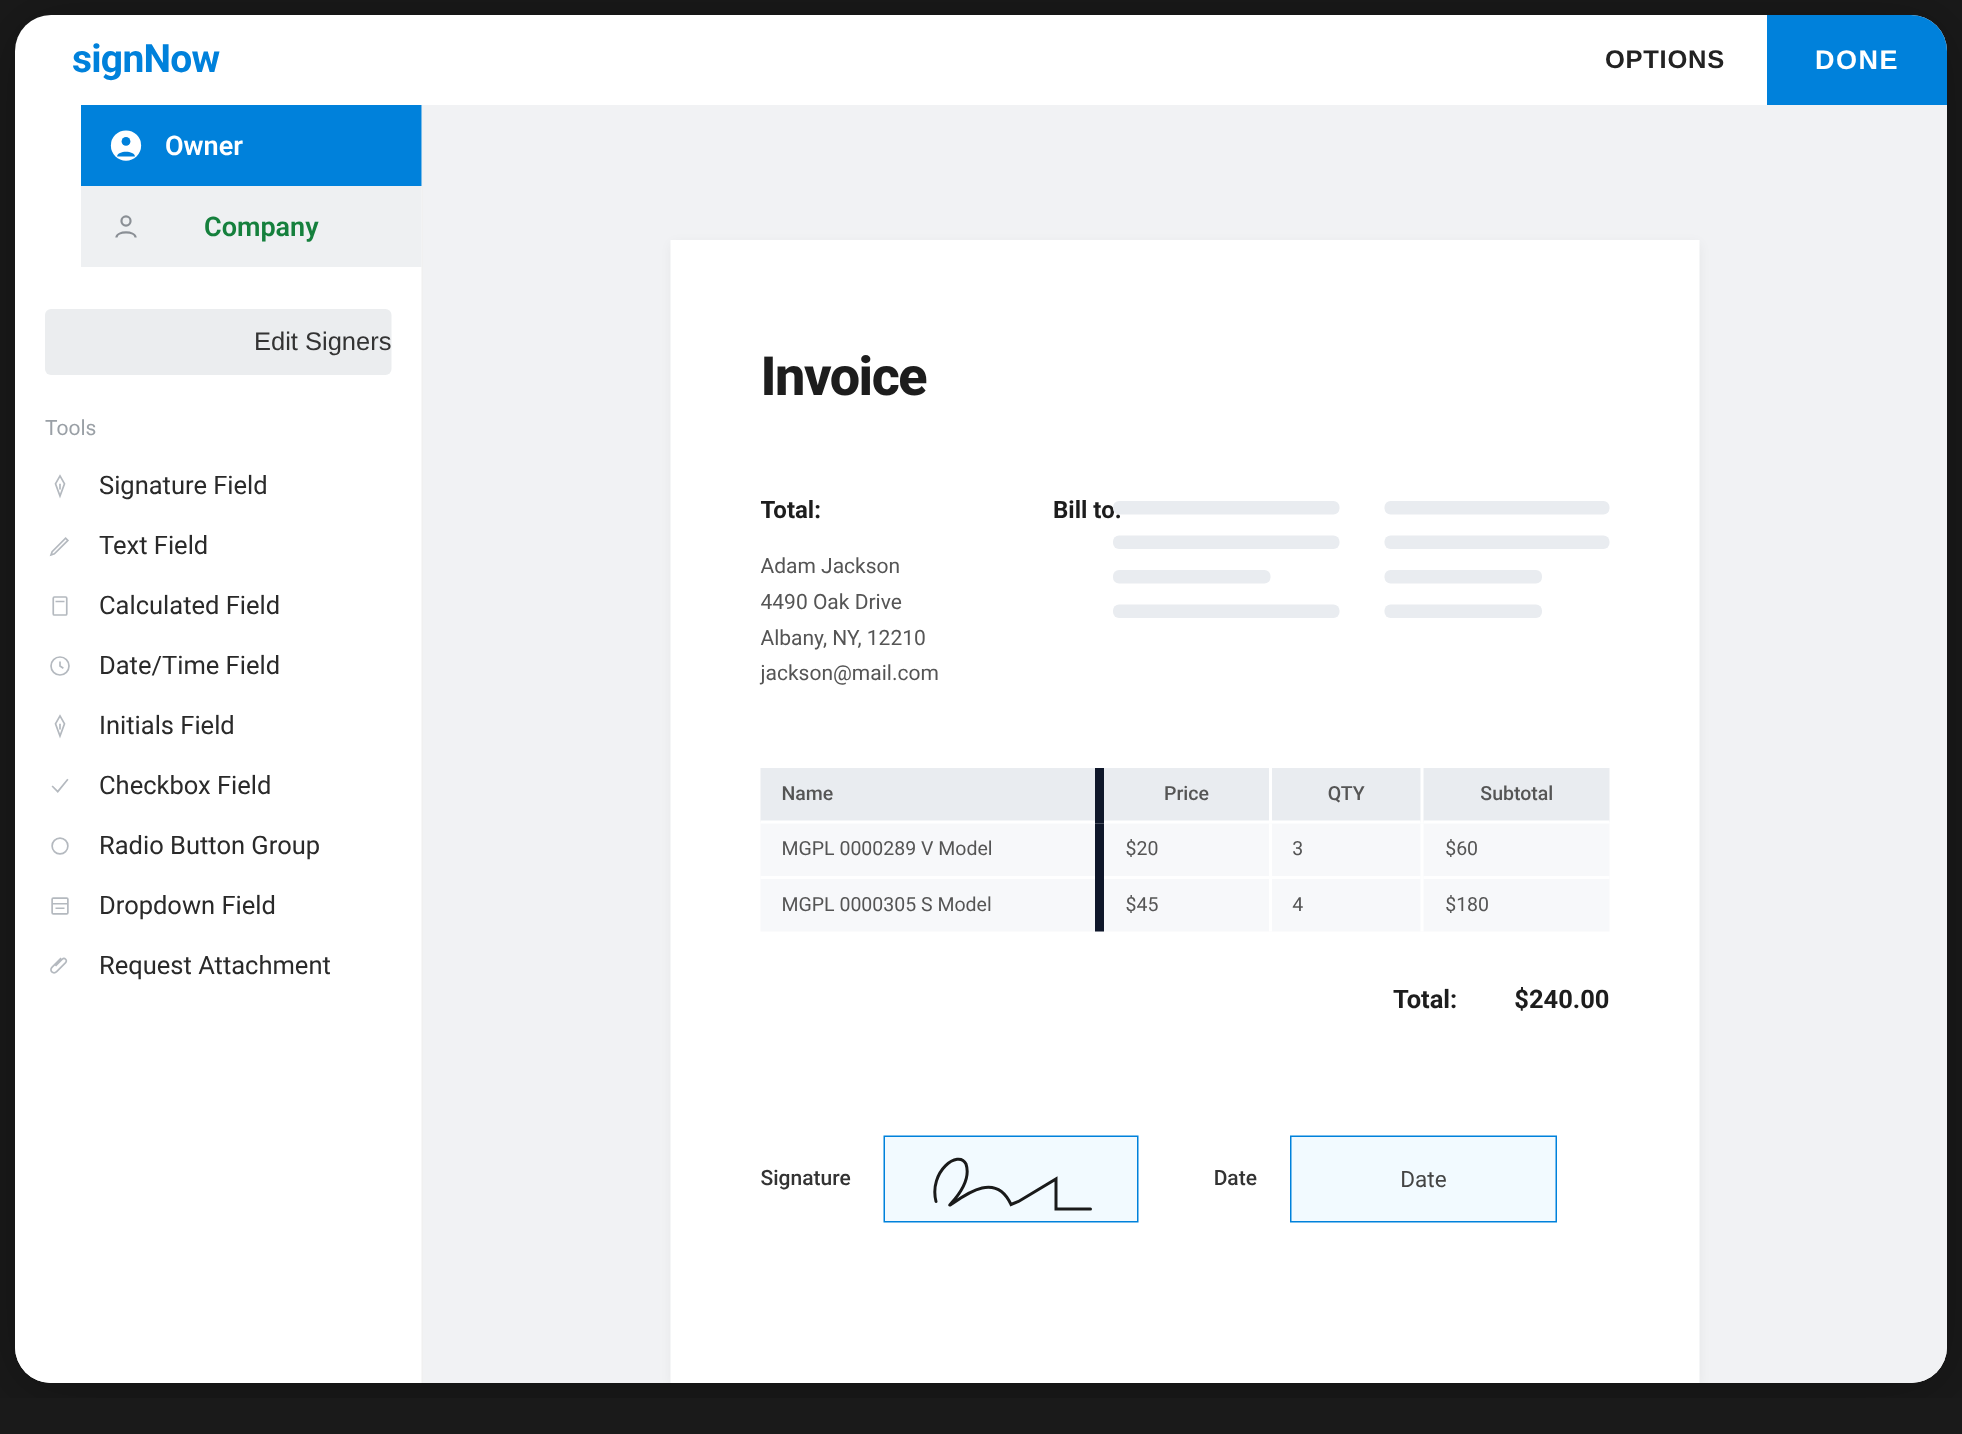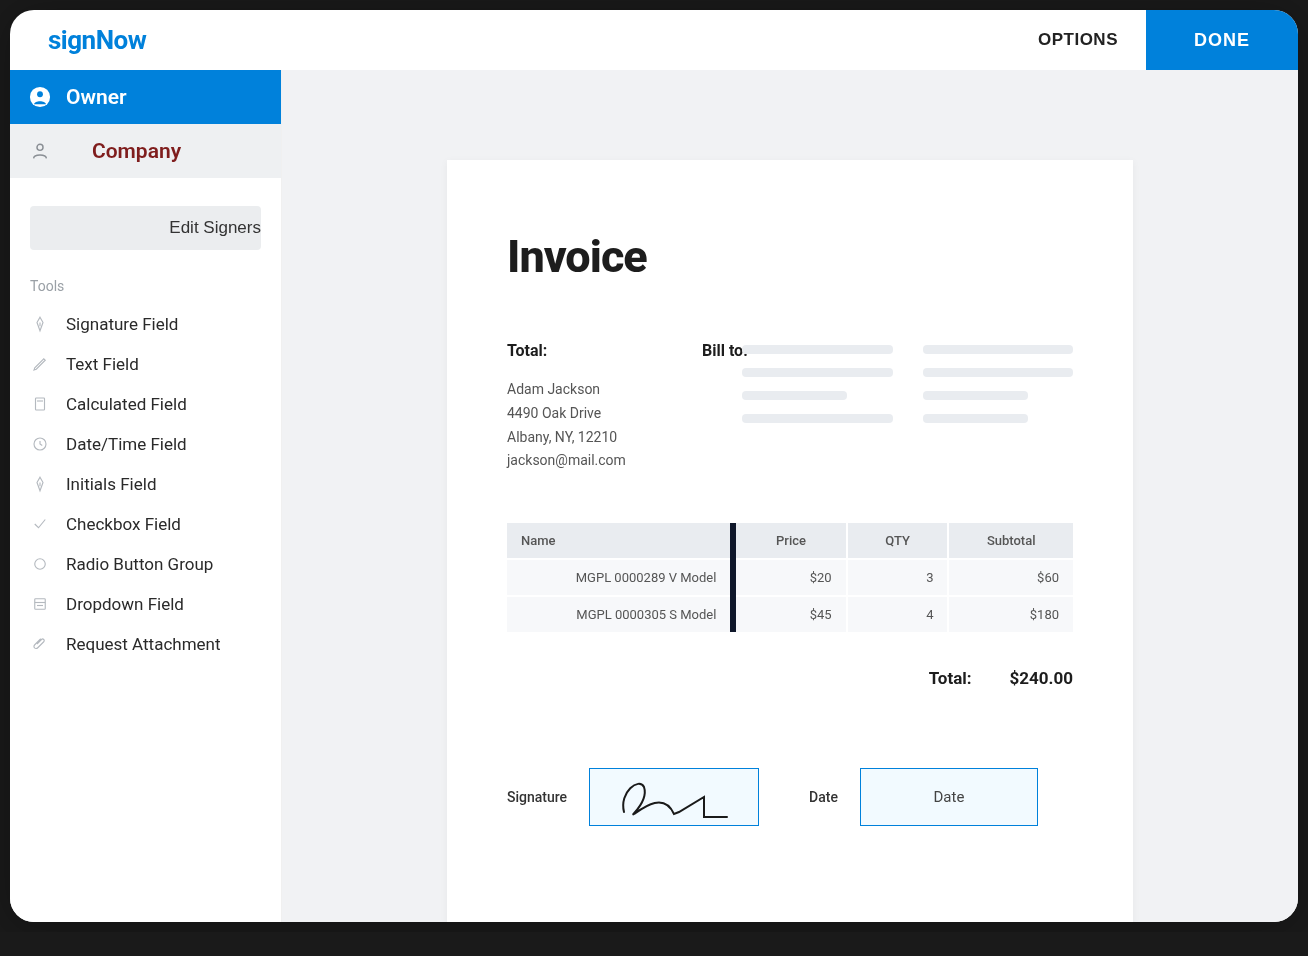--- a/index.html
+++ b/index.html
@@ -2,48 +2,48 @@
 <html><head>
 <meta charset="utf-8">
 <style>
 * { margin: 0; padding: 0; box-sizing: border-box; }
 body { font-family: -apple-system, BlinkMacSystemFont, "Segoe UI", Roboto, Helvetica, Arial, sans-serif; background: #1a1a1a; padding: 10px; }
 .app-window { width: 1288px; height: 912px; margin: 0 auto; background: #fff; border-radius: 24px; overflow: hidden; display: flex; flex-direction: column; box-shadow: 0 4px 40px rgba(0,0,0,0.3); }
 .header { height: 60px; display: flex; align-items: center; justify-content: space-between; }
 .logo { padding-left: 38px; color: #0081db; font-weight: 700; font-size: 26px; letter-spacing: -0.5px; }
 .header-right { display: flex; align-items: stretch; height: 100%; }
 .options-btn { padding: 0 28px; background: #fff; border: none; font-size: 17px; font-weight: 600; color: #222; letter-spacing: 0.5px; cursor: pointer; }
-.done-btn { padding: 0 48px; background: #0081db; color: #fff; border: none; font-size: 18px; font-weight: 700; letter-spacing: 1px; cursor: pointer; }
+.done-btn { padding: 0 32px; background: #0081db; color: #fff; border: none; font-size: 18px; font-weight: 700; letter-spacing: 1px; cursor: pointer; }
 .body { flex: 1; display: flex; overflow: hidden; }
 .sidebar { width: 272px; background: #fff; display: flex; flex-direction: column; border-right: 1px solid #f0f0f0; }
-.signer-tab { height: 54px; display: flex; align-items: center; padding-left: 18px; gap: 14px; font-size: 21px; font-weight: 600; cursor: pointer; }
+.signer-tab { height: 54px; display: flex; align-items: center; padding-left: 18px; gap: 14px; font-size: 18px; font-weight: 600; cursor: pointer; margin-left: 44px; }
 .signer-tab.active { background: #0081db; color: #fff; }
-.signer-tab.inactive { background: #eef0f2; color: #7f1d1d; gap: 40px; }
+.signer-tab.inactive { background: #eef0f2; color: #15803d; gap: 40px; }
 .signer-icon { width: 24px; height: 24px; display: flex; align-items: center; justify-content: center; }
 .signer-icon svg { width: 22px; height: 22px; }
 .edit-signers-btn { margin: 28px 20px 20px 20px; height: 44px; background: #ebedef; border: none; border-radius: 4px; font-size: 17px; font-weight: 500; color: #333; cursor: pointer; text-align: right; }
 .tools-label { padding: 8px 20px 10px 20px; font-size: 14px; color: #9aa0a6; }
 .tool-item { display: flex; align-items: flex-end; gap: 16px; padding: 10px 20px; font-size: 17px; color: #2a2a2a; cursor: grab; }
 .tool-icon { width: 20px; height: 20px; display: flex; align-items: center; justify-content: center; color: #b4b9bf; }
 .tool-icon svg { width: 18px; height: 18px; stroke: currentColor; fill: none; stroke-width: 1.5; }
 .canvas { flex: 1; background: #f1f2f4; display: flex; justify-content: center; padding-top: 90px; overflow: auto; }
 .doc { width: 686px; background: #fff; padding: 70px 60px 60px 60px; box-shadow: 0 2px 8px rgba(0,0,0,0.05); }
-.doc-title { font-size: 45px; font-weight: 800; color: #1d1d1d; margin-bottom: 58px; letter-spacing: -1px; }
+.doc-title { font-size: 36px; font-weight: 800; color: #1d1d1d; margin-bottom: 58px; letter-spacing: -1px; }
 .from-bill { display: flex; gap: 20px; margin-bottom: 50px; }
 .from-col { width: 175px; }
 .from-label { font-size: 16px; font-weight: 700; color: #1d1d1d; margin-bottom: 18px; }
 .from-line { font-size: 14px; color: #555; line-height: 1.7; }
 .placeholder-cols { flex: 1; display: flex; gap: 30px; padding-top: 4px; }
 .placeholder-col { flex: 1; display: flex; flex-direction: column; gap: 14px; }
 .ph { height: 9px; background: #e9ecf0; border-radius: 4px; width: 100%; }
 .ph.short { width: 70%; }
 table.invoice { width: 100%; border-collapse: collapse; }
 table.invoice th { background: #e9ecf0; font-size: 13px; font-weight: 500; color: #555; padding: 10px 14px; text-align: left; }
 table.invoice th.center { text-align: center; }
-table.invoice td { background: #f7f8fa; font-size: 13px; color: #555; padding: 10px 14px; border-top: 2px solid #fff; text-align: right; }
+table.invoice td { background: #f7f8fa; font-size: 13px; color: #555; padding: 10px 14px; border-top: 2px solid #fff; }
 table.invoice td.center { }
 table.invoice th:nth-child(1), table.invoice td:nth-child(1) { width: 40%; border-right: 6px solid #0f172a; }
 table.invoice th:nth-child(2), table.invoice td:nth-child(2) { width: 20%; border-right: 2px solid #fff; }
 table.invoice th:nth-child(3), table.invoice td:nth-child(3) { width: 18%; border-right: 2px solid #fff; }
 table.invoice th:nth-child(4), table.invoice td:nth-child(4) { width: 22%; }
 .total-row { display: flex; justify-content: flex-end; gap: 38px; margin-top: 36px; font-size: 17px; font-weight: 700; color: #1d1d1d; }
 .sig-row { display: flex; align-items: center; gap: 22px; margin-top: 80px; }
 .sig-label { font-size: 14px; color: #333; font-weight: 500; }
 .sig-field { width: 170px; height: 58px; border: 1.5px solid #0081db; background: #f2faff; display: flex; align-items: center; justify-content: center; cursor: pointer; }
 .sig-field.date-field { width: 178px; font-size: 15px; color: #444; }

